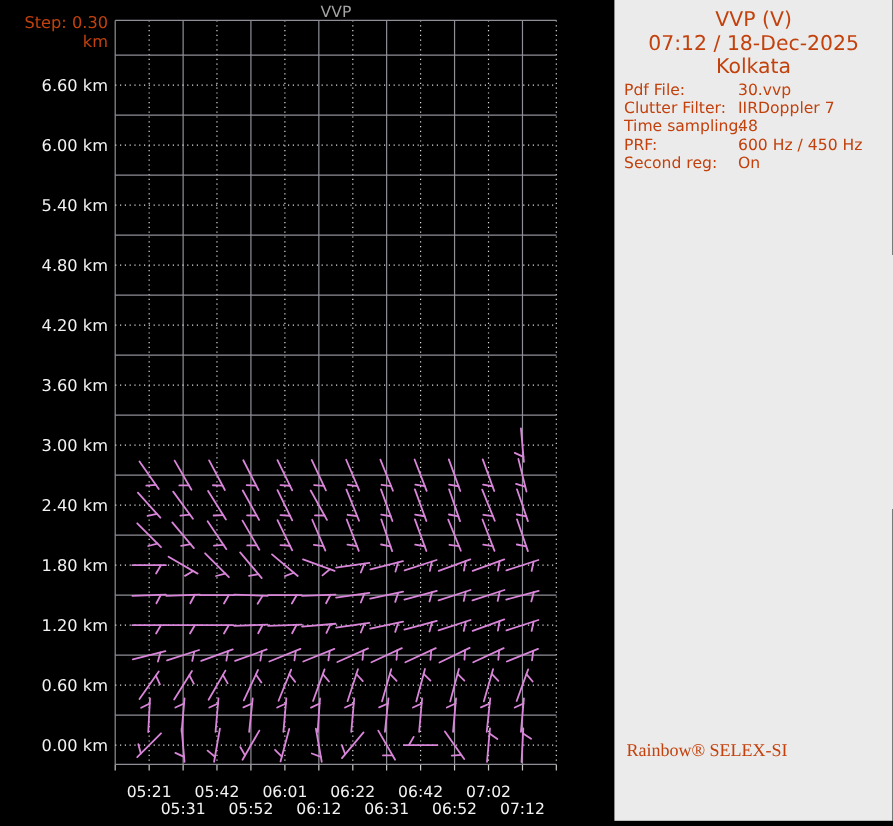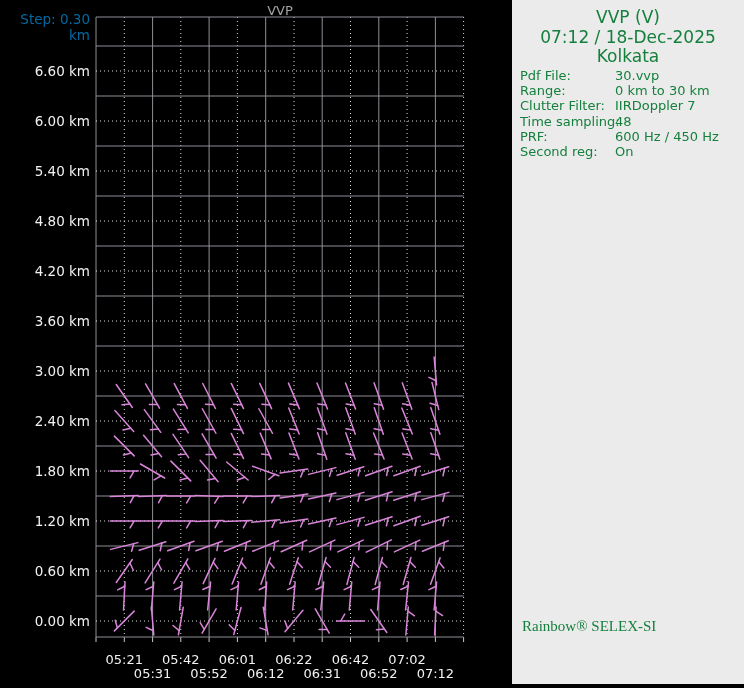--- a/index.html
+++ b/index.html
@@ -2,23 +2,23 @@
 <html><head>
 <meta charset="utf-8">
 <style>
   html,body{margin:0;padding:0;background:#000;}
   .stage{position:relative;width:744px;height:688px;background:#000;overflow:hidden;
          font-family:"DejaVu Sans",sans-serif;}
   #chart-svg{position:absolute;left:0;top:0;}
   .chart-title{position:absolute;left:96px;top:3px;width:368px;text-align:center;
                color:#a3a3a3;font-size:13px;}
   .step-label{position:absolute;left:0;top:11px;width:90px;text-align:right;
-              color:#0369a1;font-size:13.5px;}
+              color:#c2410c;font-size:13.5px;}
   .info-panel{position:absolute;left:512px;top:0;width:232px;height:684px;
-              background:#ebebeb;color:#15803d;}
+              background:#ebebeb;color:#c2410c;}
   .ip-head{position:absolute;top:8px;left:0;width:100%;text-align:center;
            font-size:17px;line-height:19.5px;}
   .ip-params{position:absolute;top:68px;left:8px;width:222px;font-size:13px;}
   .prow{position:relative;height:15.2px;line-height:15.2px;white-space:nowrap;}
   .pvalue{position:absolute;left:95px;top:0;}
   .ip-brand{position:absolute;left:10px;top:618px;font-size:15px;font-family:Liberation Serif, serif;}
 </style>
 </head>
 <body>
 
@@ -605,24 +605,20 @@
       <div>VVP (V)</div>
       <div>07:12 / 18-Dec-2025</div>
       <div>Kolkata</div>
     </div>
     <div class="ip-params">
       <div class="prow">
         <span>Pdf File:</span>
         <span class="pvalue">30.vvp</span>
       </div>
       <div class="prow">
-        <span>Range:</span>
-        <span class="pvalue">0 km to 30 km</span>
-      </div>
-      <div class="prow">
         <span>Clutter Filter:</span>
         <span class="pvalue">IIRDoppler 7</span>
       </div>
       <div class="prow">
         <span>Time sampling:</span>
         <span class="pvalue">48</span>
       </div>
       <div class="prow">
         <span>PRF:</span>
         <span class="pvalue">600 Hz / 450 Hz</span>

